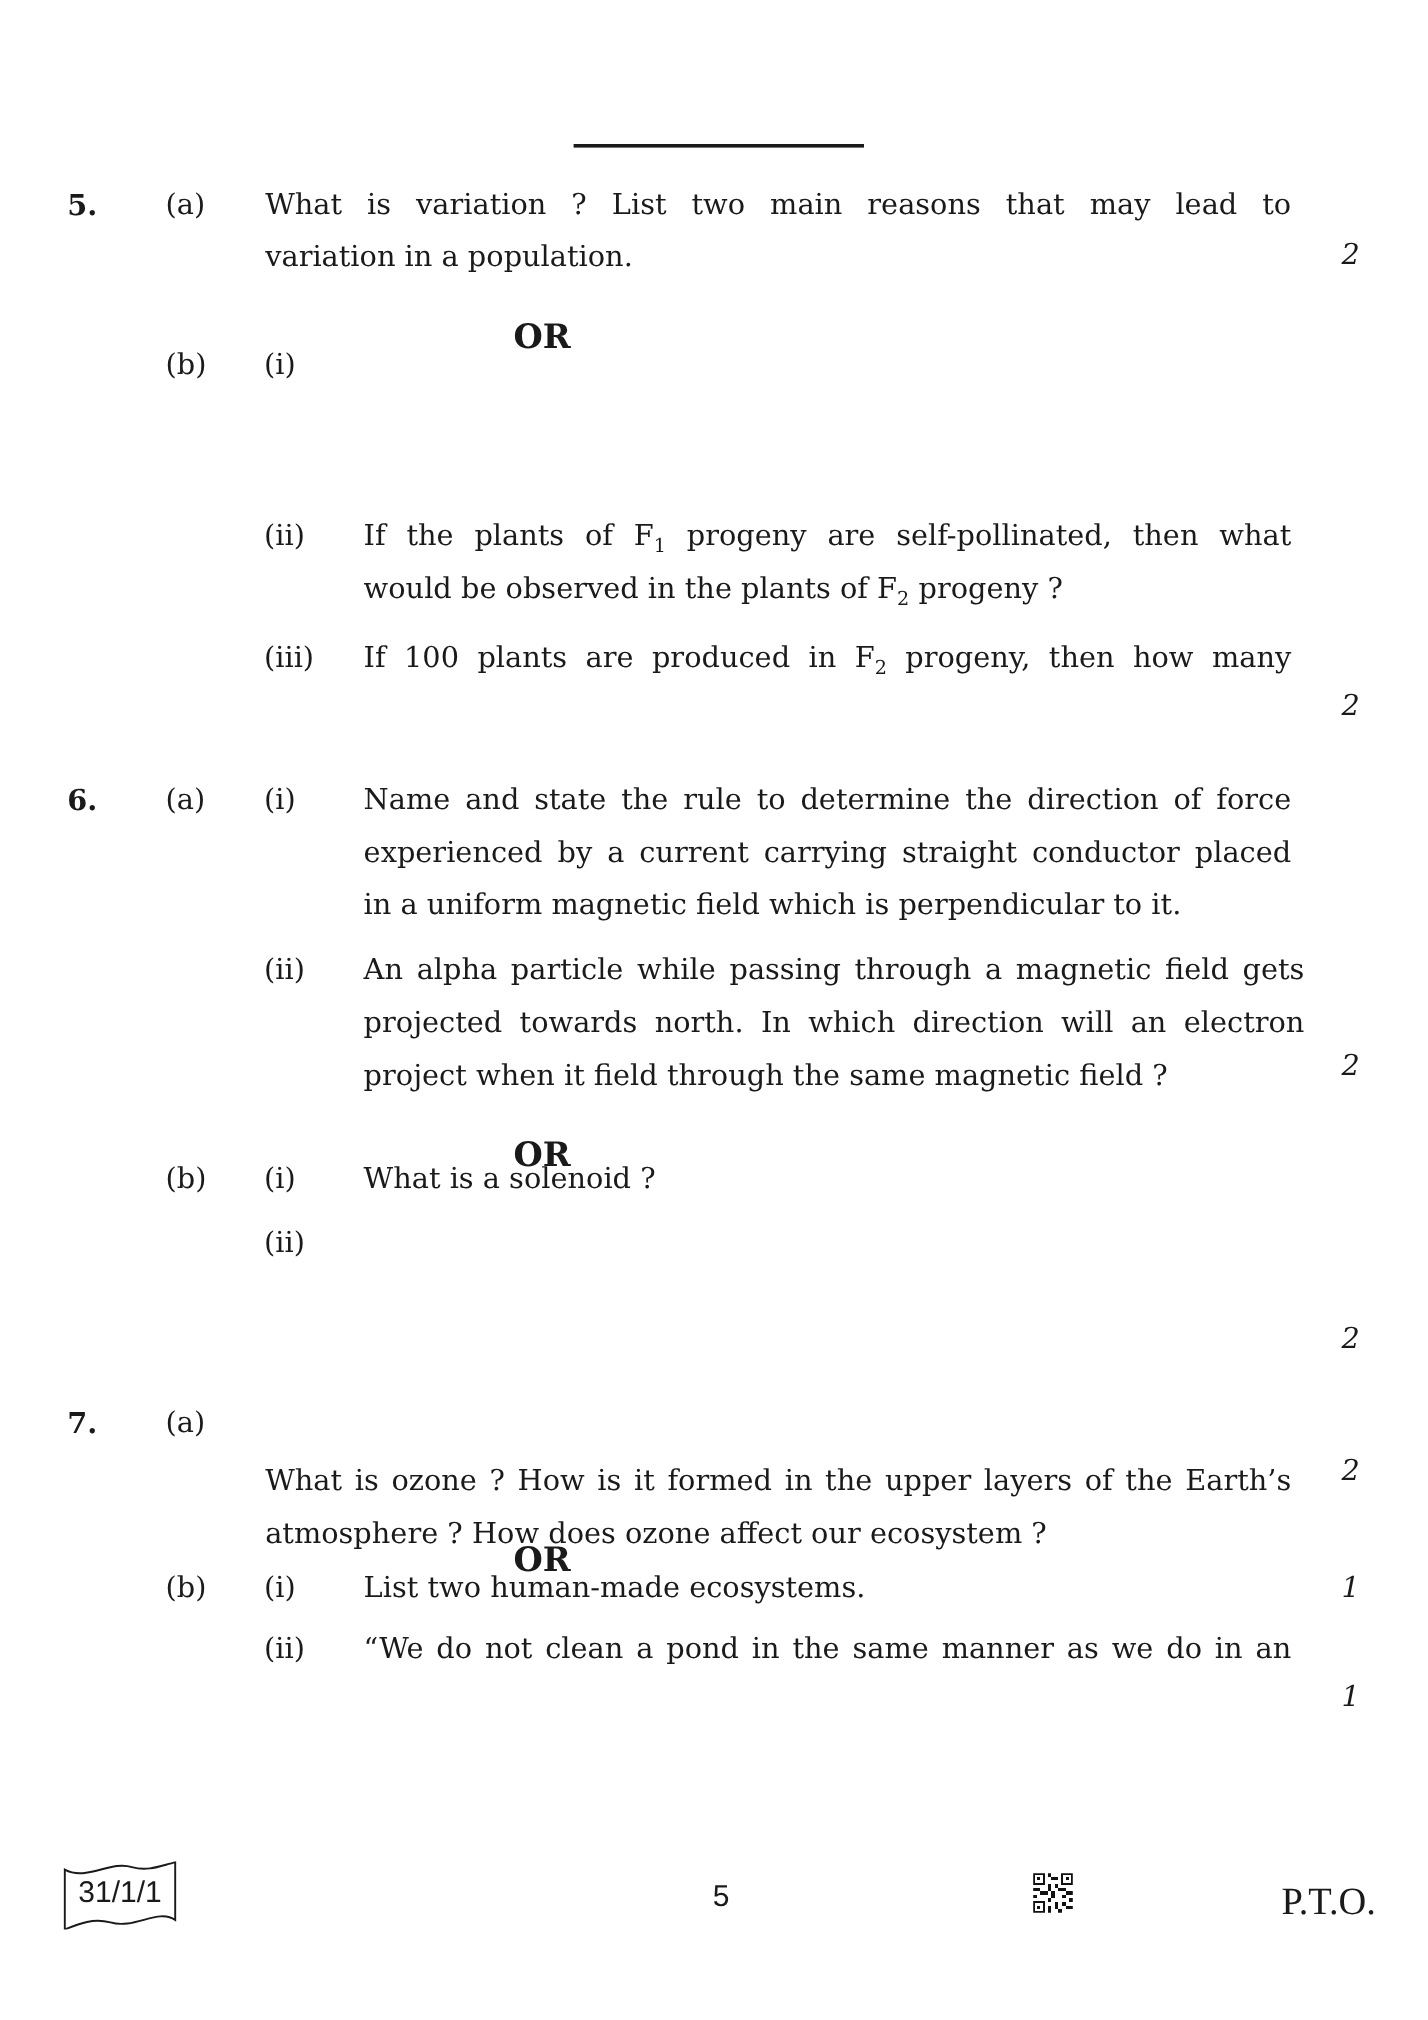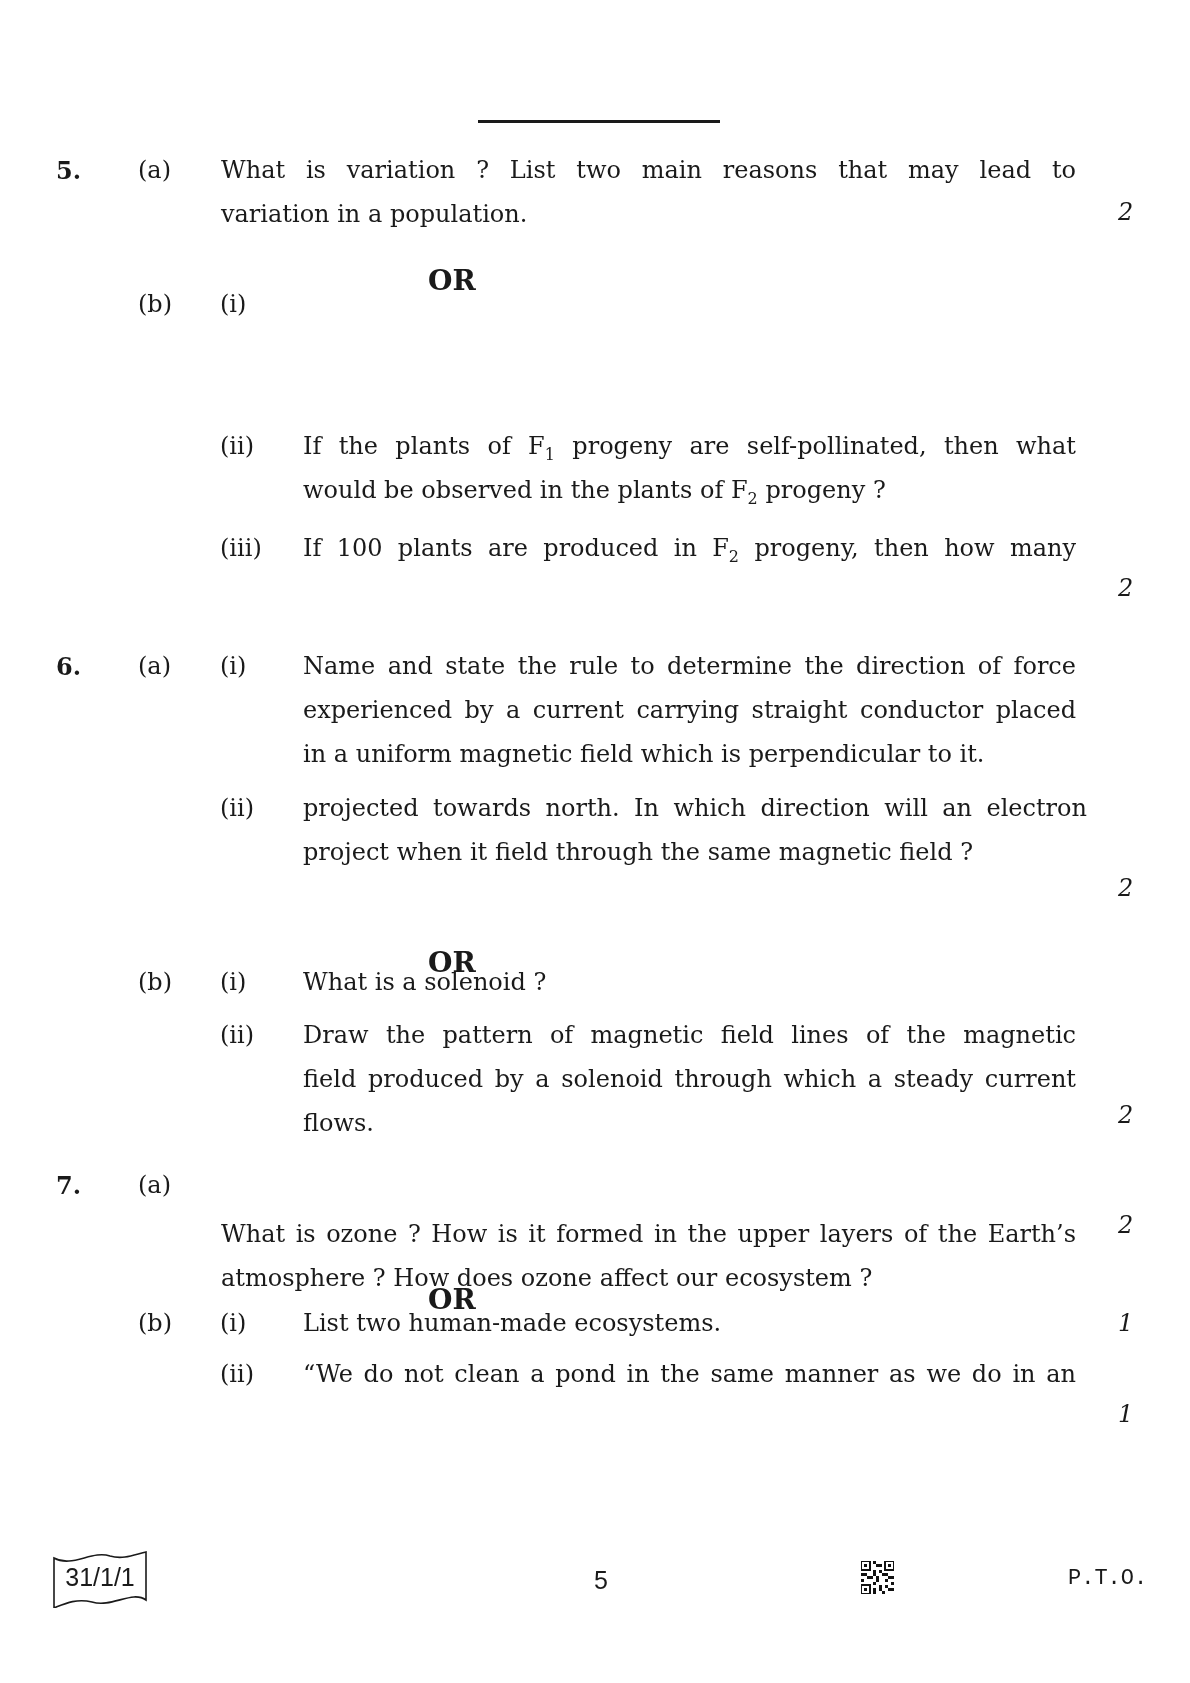--- a/index.html
+++ b/index.html
@@ -24,21 +24,21 @@
   .or { font-weight: bold; font-size: 28px; left: 428px; margin-top: 22px; }
   .line { display: block; text-align: justify; text-align-last: justify; white-space: nowrap; }
   .line.last { text-align-last: left; }
   sub { font-size: 16px; vertical-align: -6px; line-height: 0; }
   .code-badge { position: absolute; left: 52px; top: 1550px; width: 96px; height: 58px; }
   .code-text {
     position: absolute; left: 52px; top: 1563px; width: 96px; text-align: center;
     font-family: "Liberation Sans", sans-serif; font-size: 25px; color: #1a1a1a;
   }
   .page-num { position: absolute; left: 594px; top: 1566px; font-family: "Liberation Sans", sans-serif; font-size: 25px; }
-  .pto { position: absolute; left: 1068px; top: 1566px; font-family: Liberation Mono, monospace; font-size: 22px; }
+  .pto { position: absolute; left: 1068px; top: 1566px; font-family: Liberation Serif, serif; font-size: 32px; }
   .qr { position: absolute; left: 861px; top: 1561px; width: 33px; height: 33px; }
 </style>
 </head>
 <body>
 
 <div class="page">
   <div class="top-rule"></div>
 
   <div class="abs qnum" style="top:156px">5.</div>
   <div class="abs part" style="top:156px">(a)</div>
@@ -68,38 +68,34 @@
   <div class="abs part" style="top:652px">(a)</div>
   <div class="abs sub" style="top:652px">(i)</div>
   <div class="abs text text-b sub-text" style="top:644px">
       <span class="line">Name and state the rule to determine the direction of force</span>
       <span class="line">experienced  by a current carrying straight conductor placed</span>
       <span class="line last">in a uniform magnetic field which is perpendicular to it.</span>
     </div>
 
   <div class="abs sub" style="top:794px">(ii)</div>
   <div class="abs text text-b sub-text" style="top:786px;width:784px">
+      <span class="line">An alpha particle while passing through a magnetic field gets</span>
       <span class="line">projected towards north. In which direction will an electron</span>
       <span class="line last">project when it field through the same magnetic field ?</span>
     </div>
   <div class="abs marks" style="top:874px">2</div>
   <div class="abs or" style="top:924px">OR</div>
 
   <div class="abs part" style="top:968px">(b)</div>
   <div class="abs sub" style="top:968px">(i)</div>
   <div class="abs text text-b sub-text" style="top:960px">
       <span class="line last">What is a solenoid ?</span>
     </div>
 
   <div class="abs sub" style="top:1021px">(ii)</div>
-  <div class="abs text text-b sub-text" style="top:1013px">
-      <span class="line">Draw the pattern of magnetic field lines of the magnetic</span>
-      <span class="line">field produced by a solenoid through which a steady current</span>
-      <span class="line last">flows.</span>
-    </div>
   <div class="abs marks" style="top:1101px">2</div>
 
   <div class="abs qnum" style="top:1171px">7.</div>
   <div class="abs part" style="top:1171px">(a)</div>
   <div class="abs text text-a" style="top:1212px">
     <span class="line">What is ozone ? How is it formed in the upper layers of the Earth’s</span>
     <span class="line last">atmosphere ? How does ozone affect our ecosystem ?</span>
   </div>
   <div class="abs marks" style="top:1211px">2</div>
   <div class="abs or" style="top:1261px">OR</div>

